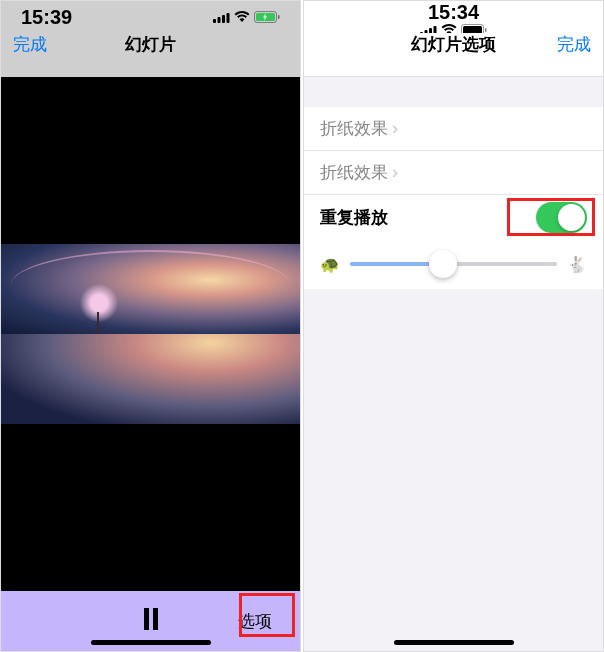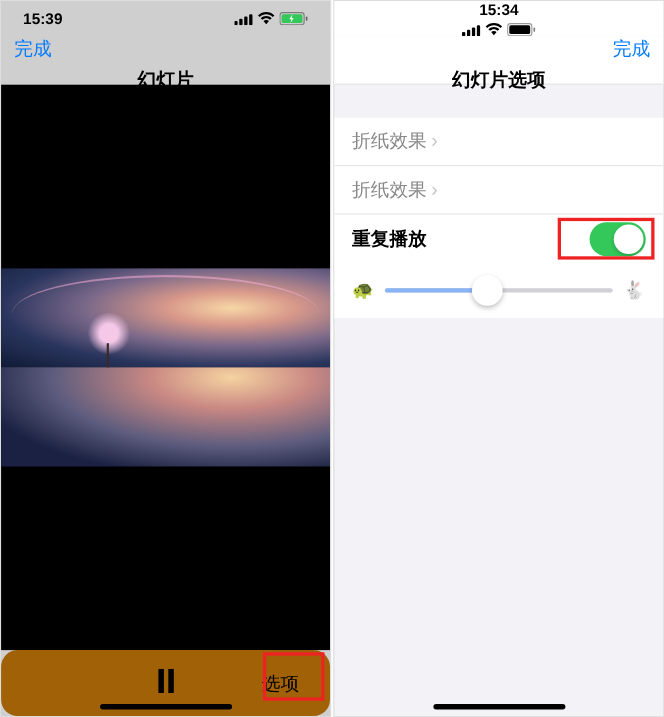--- a/index.html
+++ b/index.html
@@ -1,39 +1,39 @@
 <!DOCTYPE html>
 <html><head>
   <meta charset="utf-8">
   <style>
     * { margin: 0; padding: 0; box-sizing: border-box; font-family: -apple-system, "PingFang SC", sans-serif; }
     body { background: #fff; width: 604px; height: 652px; display: flex; gap: 2px; }
     .phone { flex: 1; display: flex; flex-direction: column; position: relative; border: 1px solid #ddd; }
     .phone-left { background: #cfcfcf; }
     .phone-right { background: #f2f2f7; }
-    .status-bar { height: 32px; display: flex; align-items: center; justify-content: space-between; padding: 0 20px; font-size: 14px; font-weight: 600; }
+    .status-bar { height: 32px; display: flex; align-items: center; justify-content: space-between; padding: 0 20px; font-size: 20px; font-weight: 600; }
     .phone-left .status-bar { background: #cfcfcf; color: #000; }
     .phone-right .status-bar { background: #fff; color: #000; flex-direction: column; }
     .status-icons { display: flex; gap: 4px; align-items: center; }
     .status-icons svg { display: block; }
     .nav-bar { height: 44px; display: flex; align-items: flex-start; position: relative; padding: 0 12px; }
     .phone-left .nav-bar { background: #cfcfcf; }
     .phone-right .nav-bar { background: #fff; border-bottom: 1px solid #e0e0e0; }
     .nav-left { color: #007aff; font-size: 17px; }
     .nav-right { color: #007aff; font-size: 17px; position: absolute; right: 12px; }
-    .nav-title { position: absolute; left: 50%; transform: translateX(-50%); font-size: 17px; font-weight: 600; margin-top: 28px; }
+    .nav-title { position: absolute; left: 50%; transform: translateX(-50%); font-size: 17px; font-weight: 600; }
     .media-area { flex: 1; background: #000; display: flex; align-items: center; justify-content: center; position: relative; }
     .slide-image { width: 100%; height: 180px; position: relative; }
     .sky { position: absolute; inset: 0 0 50% 0; background: radial-gradient(ellipse at 70% 40%, #f7d7a5 0%, #d8988a 20%, #7a6889 45%, #2a355e 70%, #0f1a35 100%); }
     .water { position: absolute; inset: 50% 0 0 0; background: radial-gradient(ellipse at 70% 10%, #f5d3a0 0%, #c98883 25%, #5d5c7e 55%, #1a2142 80%), linear-gradient(#3b3b5e, #0a0a1a); }
     .arc { position: absolute; top: 6px; left: 10px; right: 10px; height: 70px; border-top: 2px solid rgba(255,180,220,.5); border-radius: 100% / 70px 70px 0 0; }
     .tree { position: absolute; left: 26%; bottom: 50%; width: 40px; height: 50px; }
     .tree .crown { position: absolute; top: 0; left: 0; width: 40px; height: 38px; background: radial-gradient(circle, #f5c8e8 30%, rgba(255,200,230,0) 70%); border-radius: 50%; }
     .tree .trunk { position: absolute; bottom: 0; left: 18px; width: 2px; height: 22px; background: #3a2a2a; }
-    .controls-bar { height: 60px; background: #a16207; display: flex; align-items: center; justify-content: center; position: relative; border-radius: 15px; }
+    .controls-bar { height: 60px; background: #c4b5fd; display: flex; align-items: center; justify-content: center; position: relative; }
     .pause-btn { font-size: 26px; font-weight: bold; }
     .options-btn { position: absolute; right: 12px; font-size: 17px; padding: 8px 16px; }
     .red-box-options { position: absolute; right: 5px; bottom: 14px; width: 56px; height: 44px; border: 3px solid #e22; pointer-events: none; }
     .home-indicator { position: absolute; bottom: 6px; left: 50%; transform: translateX(-50%); width: 120px; height: 5px; background: #000; border-radius: 3px; }
     .spacer-30 { height: 30px; }
     .settings-list { background: #fff; }
     .list-row { height: 44px; display: flex; align-items: center; padding: 0 16px; border-bottom: 1px solid #e5e5e8; position: relative; }
     .list-row:last-child { border-bottom: none; font-weight: bold; }
     .row-label { flex: 1; font-size: 17px; }
     .row-value { font-size: 17px; color: #888; margin-right: 4px; }

